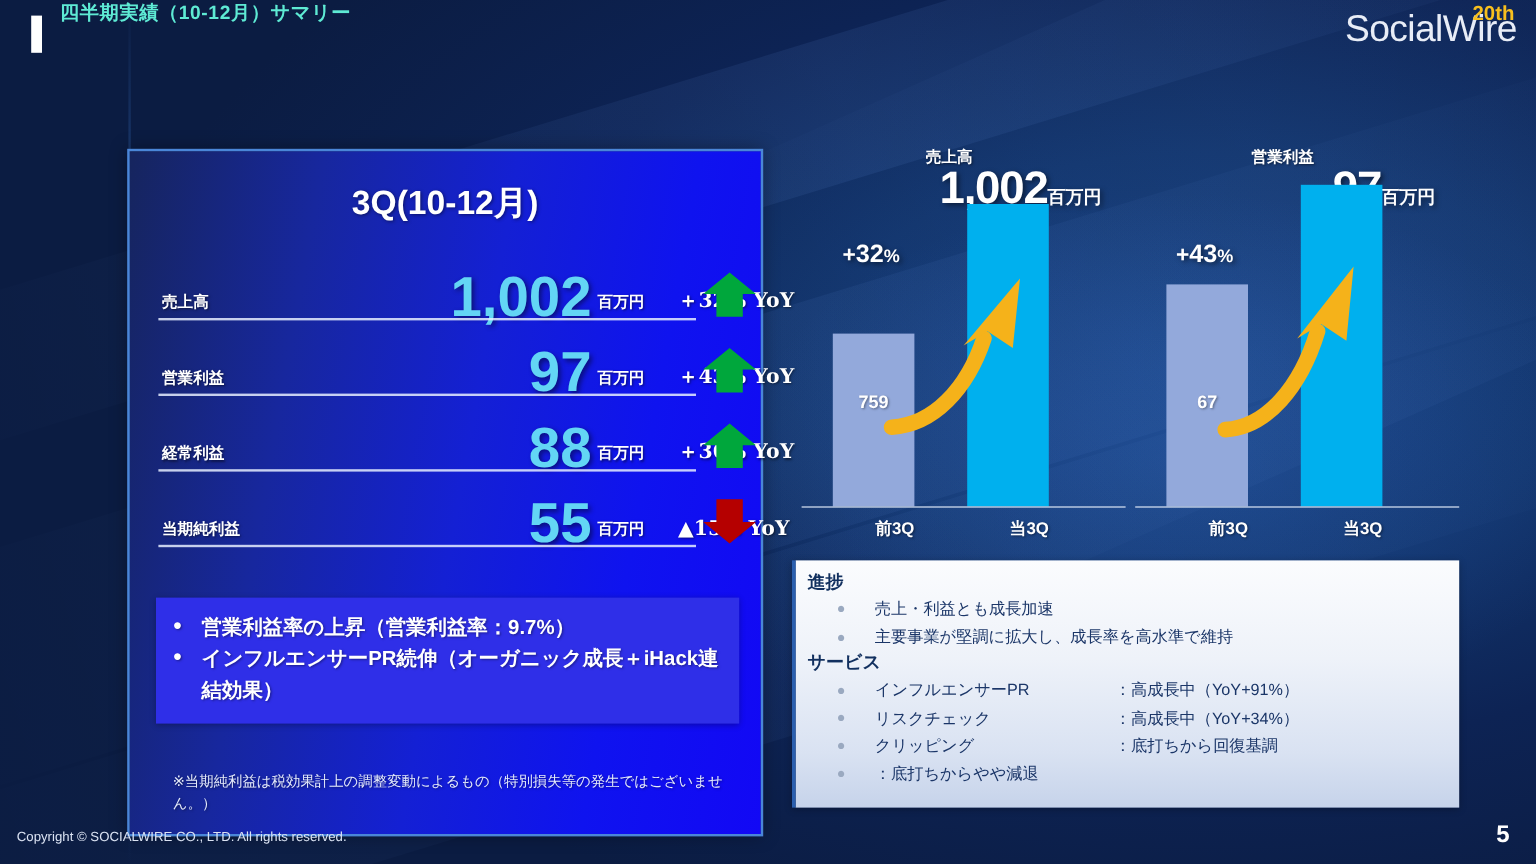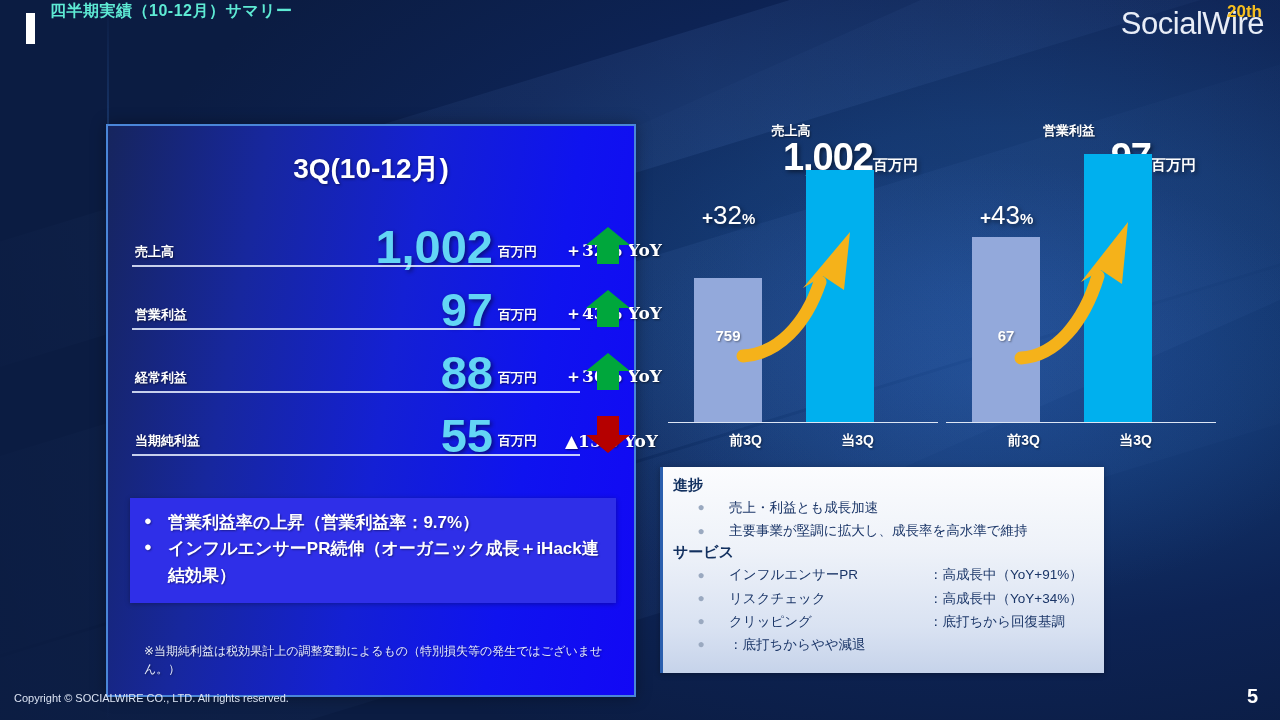--- a/index.html
+++ b/index.html
@@ -85,40 +85,40 @@
   #chart-sales { left:660px; }
   #chart-op { left:938px; }
   .chart .ch-title { position:absolute; top:12px; width:100%; text-align:center; font-size:13px;
                      font-weight:bold; text-shadow:1px 1px 2px rgba(0,0,0,.5); }
   .chart .ch-big { position:absolute; top:26px; right:4px; text-align:right; white-space:nowrap;
                    text-shadow:2px 2px 4px rgba(0,0,0,.5);margin-left:20px; }
   .chart .ch-big .num { font-size:38px; font-weight:bold; letter-spacing:-1px; }
   .chart .ch-big .u { font-size:15px; font-weight:bold; }
   .chart .ch-pct { position:absolute; left:42px; top:90px; white-space:nowrap;
                    text-shadow:2px 2px 4px rgba(0,0,0,.5); }
-  .chart .ch-pct .p { font-size:26px; font-weight:normal; }
+  .chart .ch-pct .p { font-size:21px; font-weight:bold; }
   .chart .ch-pct .sign { font-size:19px; font-weight:bold; }
   .chart .ch-pct .s { font-size:15px; font-weight:bold; }
   .chart .bars { position:absolute; left:0; bottom:38px; width:100%; height:268px; }
   .chart .bar { position:absolute; bottom:0; }
   .chart .bar.prev { left:34px; width:68px; background:#93a9db; }
   .chart .bar.cur  { left:146px; width:68px; background:#00b0ee; }
   .chart .bar .inlab { position:absolute; left:0; width:100%; text-align:center; bottom:78px;
                        font-size:15px; font-weight:bold; color:#ffffff;
                        text-shadow:1px 1px 2px rgba(0,0,0,.4); }
   .chart .axis { position:absolute; left:8px; right:-16px; bottom:37px; height:1.5px; background:#dde6f5; }
   .chart .xlab { position:absolute; bottom:10px; font-size:14px; font-weight:bold; text-align:right;
                  text-shadow:1px 1px 2px rgba(0,0,0,.45); }
   .chart .xlab.a { left:34px; width:68px; }
   .chart .xlab.b { left:146px; width:68px; }
   .chart .curve { position:absolute; left:0; top:0; width:262px; height:350px; }
 
   
   #info {
-    position:absolute; left:660px; top:467px; width:444px; height:206px; z-index:4;
+    position:absolute; left:660px; top:467px; width:556px; height:206px; z-index:4;
     background:linear-gradient(180deg,#fbfcfe 0%,#eef2f9 40%,#d9e2f2 78%,#c6d3ea 100%);
     border-left:3px solid #2b5fae;
     box-shadow:0 1px 6px rgba(0,0,0,.3);
     color:#16306b; padding:8px 0 0 10px;
   }
   #info .head { font-size:15px; font-weight:bold; color:#12305f; margin:1px 0 1px 0; }
   #info .irow { display:flex; align-items:center; font-size:13.5px; color:#1b3668; line-height:1.72; }
   #info .ibul { flex:0 0 56px; text-align:center; color:#9aa9c0; font-size:12px; }
   #info .iname { flex:0 0 200px; }
   #info .ival { flex:1 1 auto; }

